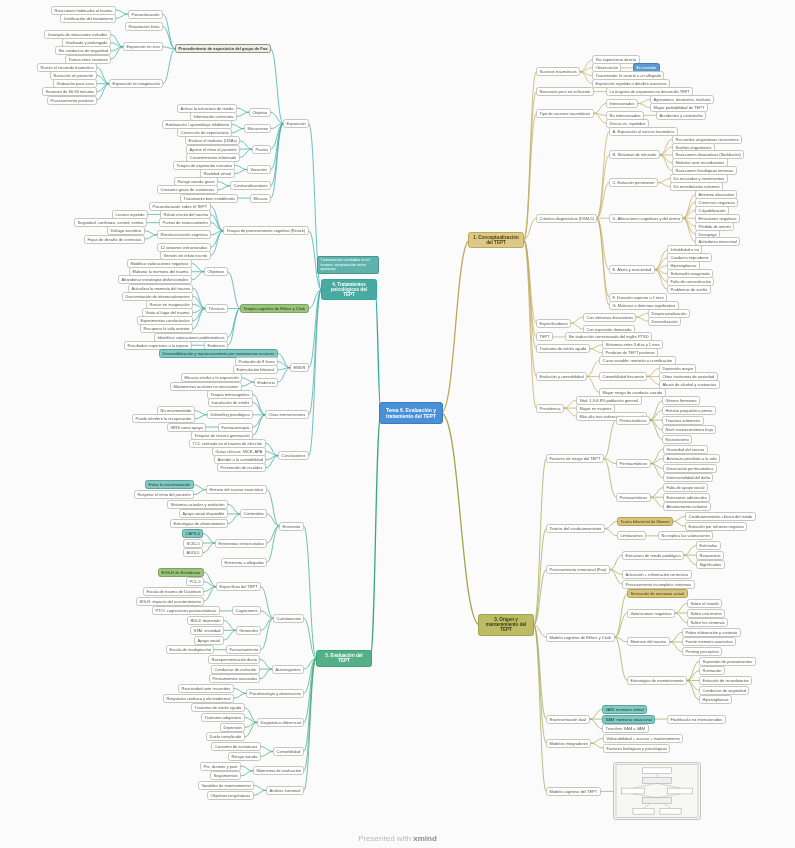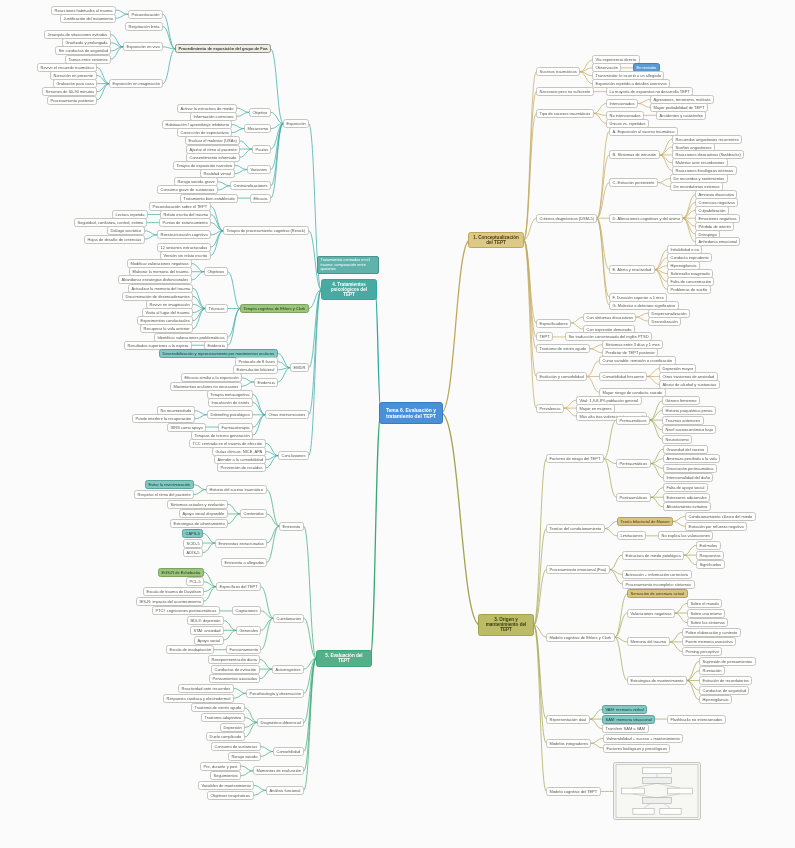--- a/index.html
+++ b/index.html
@@ -282,20 +282,23 @@
       <path d="M591,743.1999999999987 C597,743.1999999999987 597,738.3777777777765 603,738.3777777777765" fill="none" stroke="#a3a34e" stroke-width="0.7" stroke-linecap="round"></path>
       <path d="M591,743.1999999999987 C597,743.1999999999987 597,748.0222222222209 603,748.0222222222209" fill="none" stroke="#a3a34e" stroke-width="0.7" stroke-linecap="round"></path>
       <path d="M534,625.0555555555549 C540,625.0555555555549 540,791.4222222222209 546,791.4222222222209" fill="none" stroke="#a3a34e" stroke-width="0.7" stroke-linecap="round"></path>
       <path d="M601,791.4222222222209 C607,791.4222222222209 607,791.4222222222209 613,791.4222222222209" fill="none" stroke="#a3a34e" stroke-width="0.7" stroke-linecap="round"></path>
       <path d="M441,413 C455.5,413 455.5,239.9782608695653 470,239.9782608695653" fill="none" stroke="#c2a758" stroke-width="1.3" stroke-linecap="round"></path>
       <path d="M381,413 C378,413 378,289.5855263157896 375,289.5855263157896" fill="none" stroke="#2fa8a0" stroke-width="1.3" stroke-linecap="round"></path>
       <path d="M381,413 C375.5,413 375.5,658.1818181818189 370,658.1818181818189" fill="none" stroke="#3aa878" stroke-width="1.3" stroke-linecap="round"></path>
       <path d="M441,413 C460.5,413 460.5,625.0555555555549 480,625.0555555555549" fill="none" stroke="#a3a34e" stroke-width="1.3" stroke-linecap="round"></path>
     </svg>
   <div id="center">Tema 6. Evaluación y tratamiento del TEPT</div>
+  <div id="watermark">
+    <span>Presented with </span><b>xmind</b>
+  </div>
 <div class="node root" style="background: rgb(220, 200, 135); color: rgb(76, 61, 18); border-color: rgb(194, 167, 88); left: 468px; top: 231.978px;">1. Conceptualización del TEPT</div>
     <div class="node" style="left: 536px; top: 67.3261px;">Sucesos traumáticos</div>
     <div class="node" style="left: 592px; top: 55.4565px;">Vía experiencia directa</div>
     <div class="node" style="left: 592px; top: 63.3696px;">Observación</div>
     <div class="node hl-blue" style="left: 633px; top: 63.3696px;">En revisión</div>
     <div class="node" style="left: 592px; top: 71.2826px;">Transmisión: le ocurrió a un allegado</div>
     <div class="node" style="left: 592px; top: 79.1957px;">Exposición repetida a detalles aversivos</div>
     <div class="node" style="left: 536px; top: 87.1087px;">Necesario pero no suficiente</div>
     <div class="node" style="left: 606px; top: 87.1087px;">La mayoría de expuestos no desarrolla TEPT</div>
     <div class="node" style="left: 536px; top: 108.87px;">Tipo de sucesos traumáticos</div>

